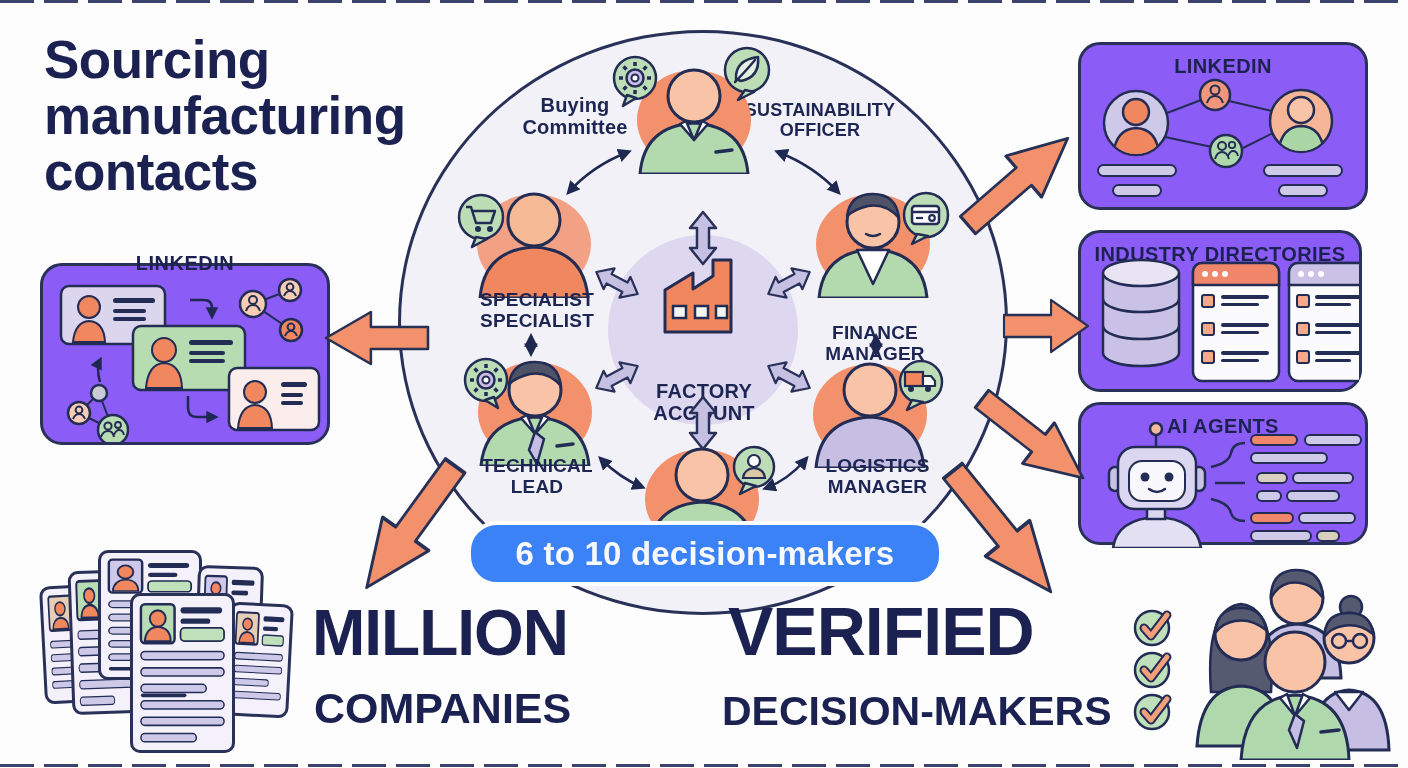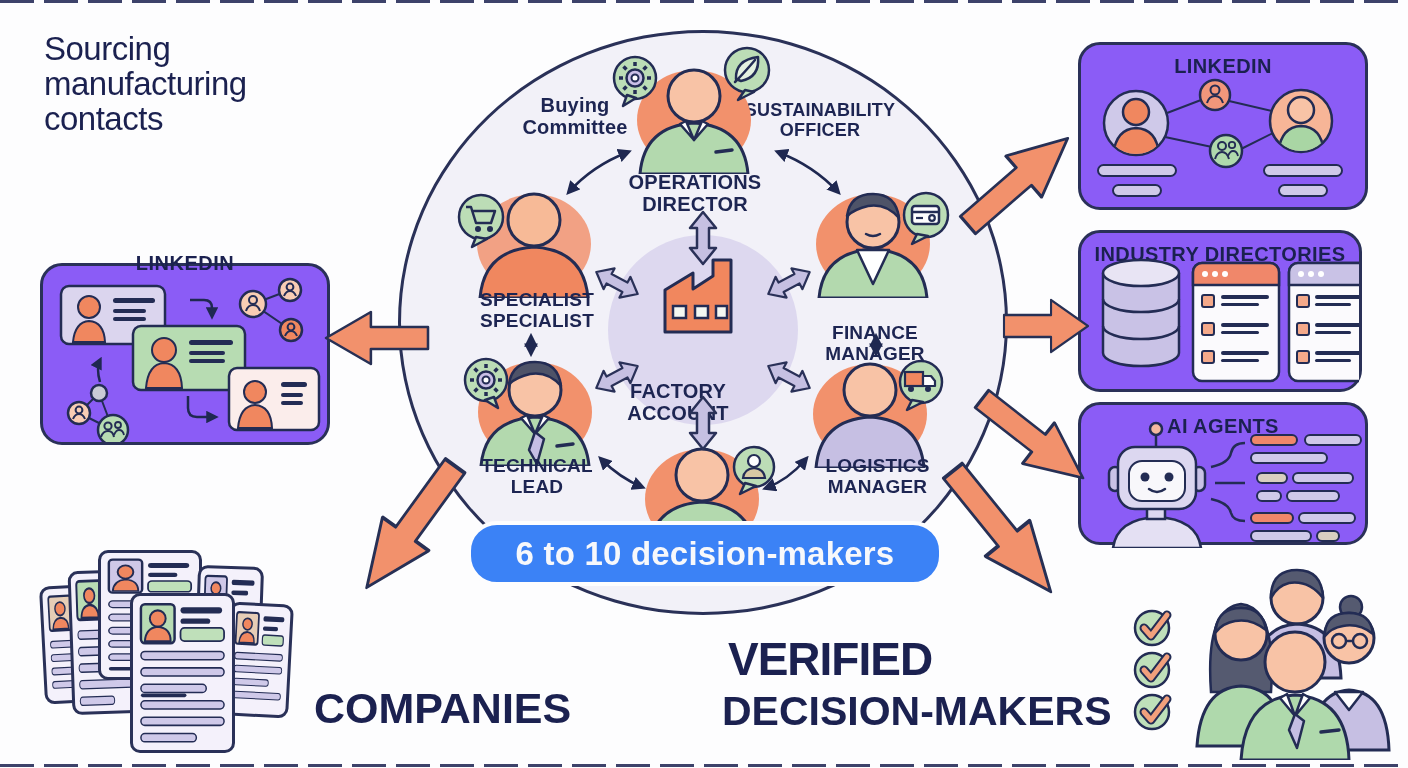--- a/index.html
+++ b/index.html
@@ -3,21 +3,21 @@
 <meta charset="utf-8">
 <style>
   html,body{margin:0;padding:0;}
   body{width:1408px;height:768px;overflow:hidden;background:#fdfdfe;
        font-family:"Liberation Sans","DejaVu Sans",sans-serif;color:#1d2552;}
   .stage{position:relative;width:1408px;height:768px;background:#fdfdfe;}
   .abs{position:absolute;}
   .edge-dash{position:absolute;left:0;width:1408px;height:3px;
      background:repeating-linear-gradient(90deg,#1b2150 0 34px,transparent 34px 44px);opacity:.85;}
   
-  .main-title{font-size:33px;font-weight:400;line-height:1.06;letter-spacing:-0.5px;color:#1b2150;}
+  .main-title{font-size:53px;font-weight:700;line-height:1.06;letter-spacing:-0.5px;color:#1b2150;}
   
   .hub-circle{left:398px;top:30px;width:610px;height:585px;border-radius:50%;
      background:#f2f1f8;border:3px solid #2a3158;box-sizing:border-box;}
   .hub-center{left:608px;top:235px;width:190px;height:190px;border-radius:50%;background:#ddd8ef;}
   .p-label{font-weight:700;text-align:center;line-height:1.12;color:#1d2552;letter-spacing:.2px;}
   .p-label span{display:block;}
   .sz20{font-size:20px;} .sz19{font-size:19px;} .sz18{font-size:18px;}
   .badge{left:467px;top:521px;width:468px;height:57px;background:#3b82f6;border-radius:30px;
      border:4px solid #fdfdfe;box-sizing:content-box;color:#f7f8fb;font-size:33px;font-weight:700;
      text-align:center;line-height:57px;letter-spacing:.2px;z-index:40;}
@@ -50,21 +50,21 @@
 
   <div class="abs hub-circle"></div>
   <div class="abs hub-center"></div>
 
   <svg class="abs" style="left:653px;top:252px;" width="100" height="82" viewBox="0 0 100 82">
     <path d="M12 80 L12 38 L40 21 L40 37 L60 24 L60 8 L78 8 L78 80 Z" fill="#f1875e" stroke="#232c54" stroke-width="3" stroke-linejoin="round"></path>
     <rect x="20" y="54" width="13" height="12" fill="#f4f8f2" stroke="#232c54" stroke-width="2.5"></rect>
     <rect x="42" y="54" width="13" height="12" fill="#f4f8f2" stroke="#232c54" stroke-width="2.5"></rect>
     <rect x="63" y="54" width="11" height="12" fill="#f4f8f2" stroke="#232c54" stroke-width="2.5"></rect>
   </svg>
-  <div class="abs p-label sz20" style="left:598px;top:360px;width:160px;margin-top:20px;">
+  <div class="abs p-label sz20" style="left:624px;top:360px;width:160px;margin-top:20px;">
     <span>FACTORY</span>
     <span>ACCOUNT</span>
   </div>
 
   <svg class="abs" style="left:0;top:0;pointer-events:none;z-index:20;" width="1408" height="768">
     <defs>
       <marker id="mk" viewBox="0 0 10 10" refX="7" refY="5" markerWidth="5.5" markerHeight="5.5" orient="auto-start-reverse">
           <path d="M0 0 L10 5 L0 10 Z" fill="#1f2851"></path>
         </marker>
       <path id="bigA" d="M0 -11 L56 -11 L56 -26 L100 0 L56 26 L56 11 L0 11 Z"></path>
@@ -100,24 +100,20 @@
   </svg>
 
   <svg class="abs" style="left:624px;top:62px;z-index:10;" width="140" height="112" viewBox="0 0 140 112">
     <ellipse cx="70" cy="58" rx="57" ry="50" fill="#f2916c"></ellipse>
     <circle cx="70" cy="34" r="26" fill="#f8c3a6" stroke="#232c54" stroke-width="3"></circle>
     <path d="M16 112 Q20 64 70 61 Q120 64 124 112 Z" fill="#b3d9ae" stroke="#232c54" stroke-width="3"></path>
     <path d="M56 62 L70 78 L62 59 Z" fill="#fff" stroke="#232c54" stroke-width="2.5" stroke-linejoin="round"></path>
     <path d="M84 62 L70 78 L78 59 Z" fill="#fff" stroke="#232c54" stroke-width="2.5" stroke-linejoin="round"></path>
     <path d="M92 90 L108 88" stroke="#232c54" stroke-width="3.5" stroke-linecap="round"></path>
   </svg>
-  <div class="abs p-label sz20" style="left:615px;top:171px;width:160px;z-index:11;">
-    <span>OPERATIONS</span>
-    <span>DIRECTOR</span>
-  </div>
 
   <svg class="abs" style="left:464px;top:186px;z-index:10;" width="140" height="112" viewBox="0 0 140 112">
     <ellipse cx="70" cy="58" rx="57" ry="50" fill="#f2a184"></ellipse>
     <circle cx="70" cy="34" r="26" fill="#f7ba97" stroke="#232c54" stroke-width="3"></circle>
     <path d="M16 112 Q20 64 70 61 Q120 64 124 112 Z" fill="#f0875f" stroke="#232c54" stroke-width="3"></path>
   </svg>
   <div class="abs p-label sz19" style="left:447px;top:289px;width:180px;z-index:11;">
     <span>SPECIALIST</span>
     <span>SPECIALIST</span>
   </div>
@@ -533,25 +529,28 @@
           <rect x="8" y="86" width="66" height="8" rx="4"></rect>
             <rect x="8" y="102" width="84" height="8" rx="4"></rect>
           <rect x="8" y="118" width="84" height="8" rx="4"></rect>
             <rect x="8" y="134" width="56" height="8" rx="4"></rect>
         </g>
         <rect x="8" y="95" width="46" height="3.5" rx="1.75" fill="#232c54"></rect>
       </svg>
     </div>
   </div>
 
+  <div class="abs stat-value" style="left:312px;top:596px;font-size:64px;">
+    <span>MILLION</span>
+  </div>
   <div class="abs stat-label" style="left:314px;top:684px;font-size:43px;">
     <span>COMPANIES</span>
   </div>
 
-  <div class="abs stat-value" style="left:728px;top:592px;font-size:46px;margin-top:40px;">
+  <div class="abs stat-value" style="left:728px;top:592px;font-size:68px;">
     <span>VERIFIED</span>
   </div>
   <div class="abs stat-label" style="left:722px;top:688px;font-size:41px;">
     <span>DECISION-MAKERS</span>
   </div>
 
   <svg class="abs" style="left:1126px;top:604px;" width="58" height="130" viewBox="0 0 58 130">
     <g>
       <circle cx="26" cy="24" r="17" fill="#bfe0ba" stroke="#232c54" stroke-width="2.5"></circle>
       <path d="M18 24 l7 8 l16 -21" fill="none" stroke="#232c54" stroke-width="9" stroke-linecap="round" stroke-linejoin="round"></path>

